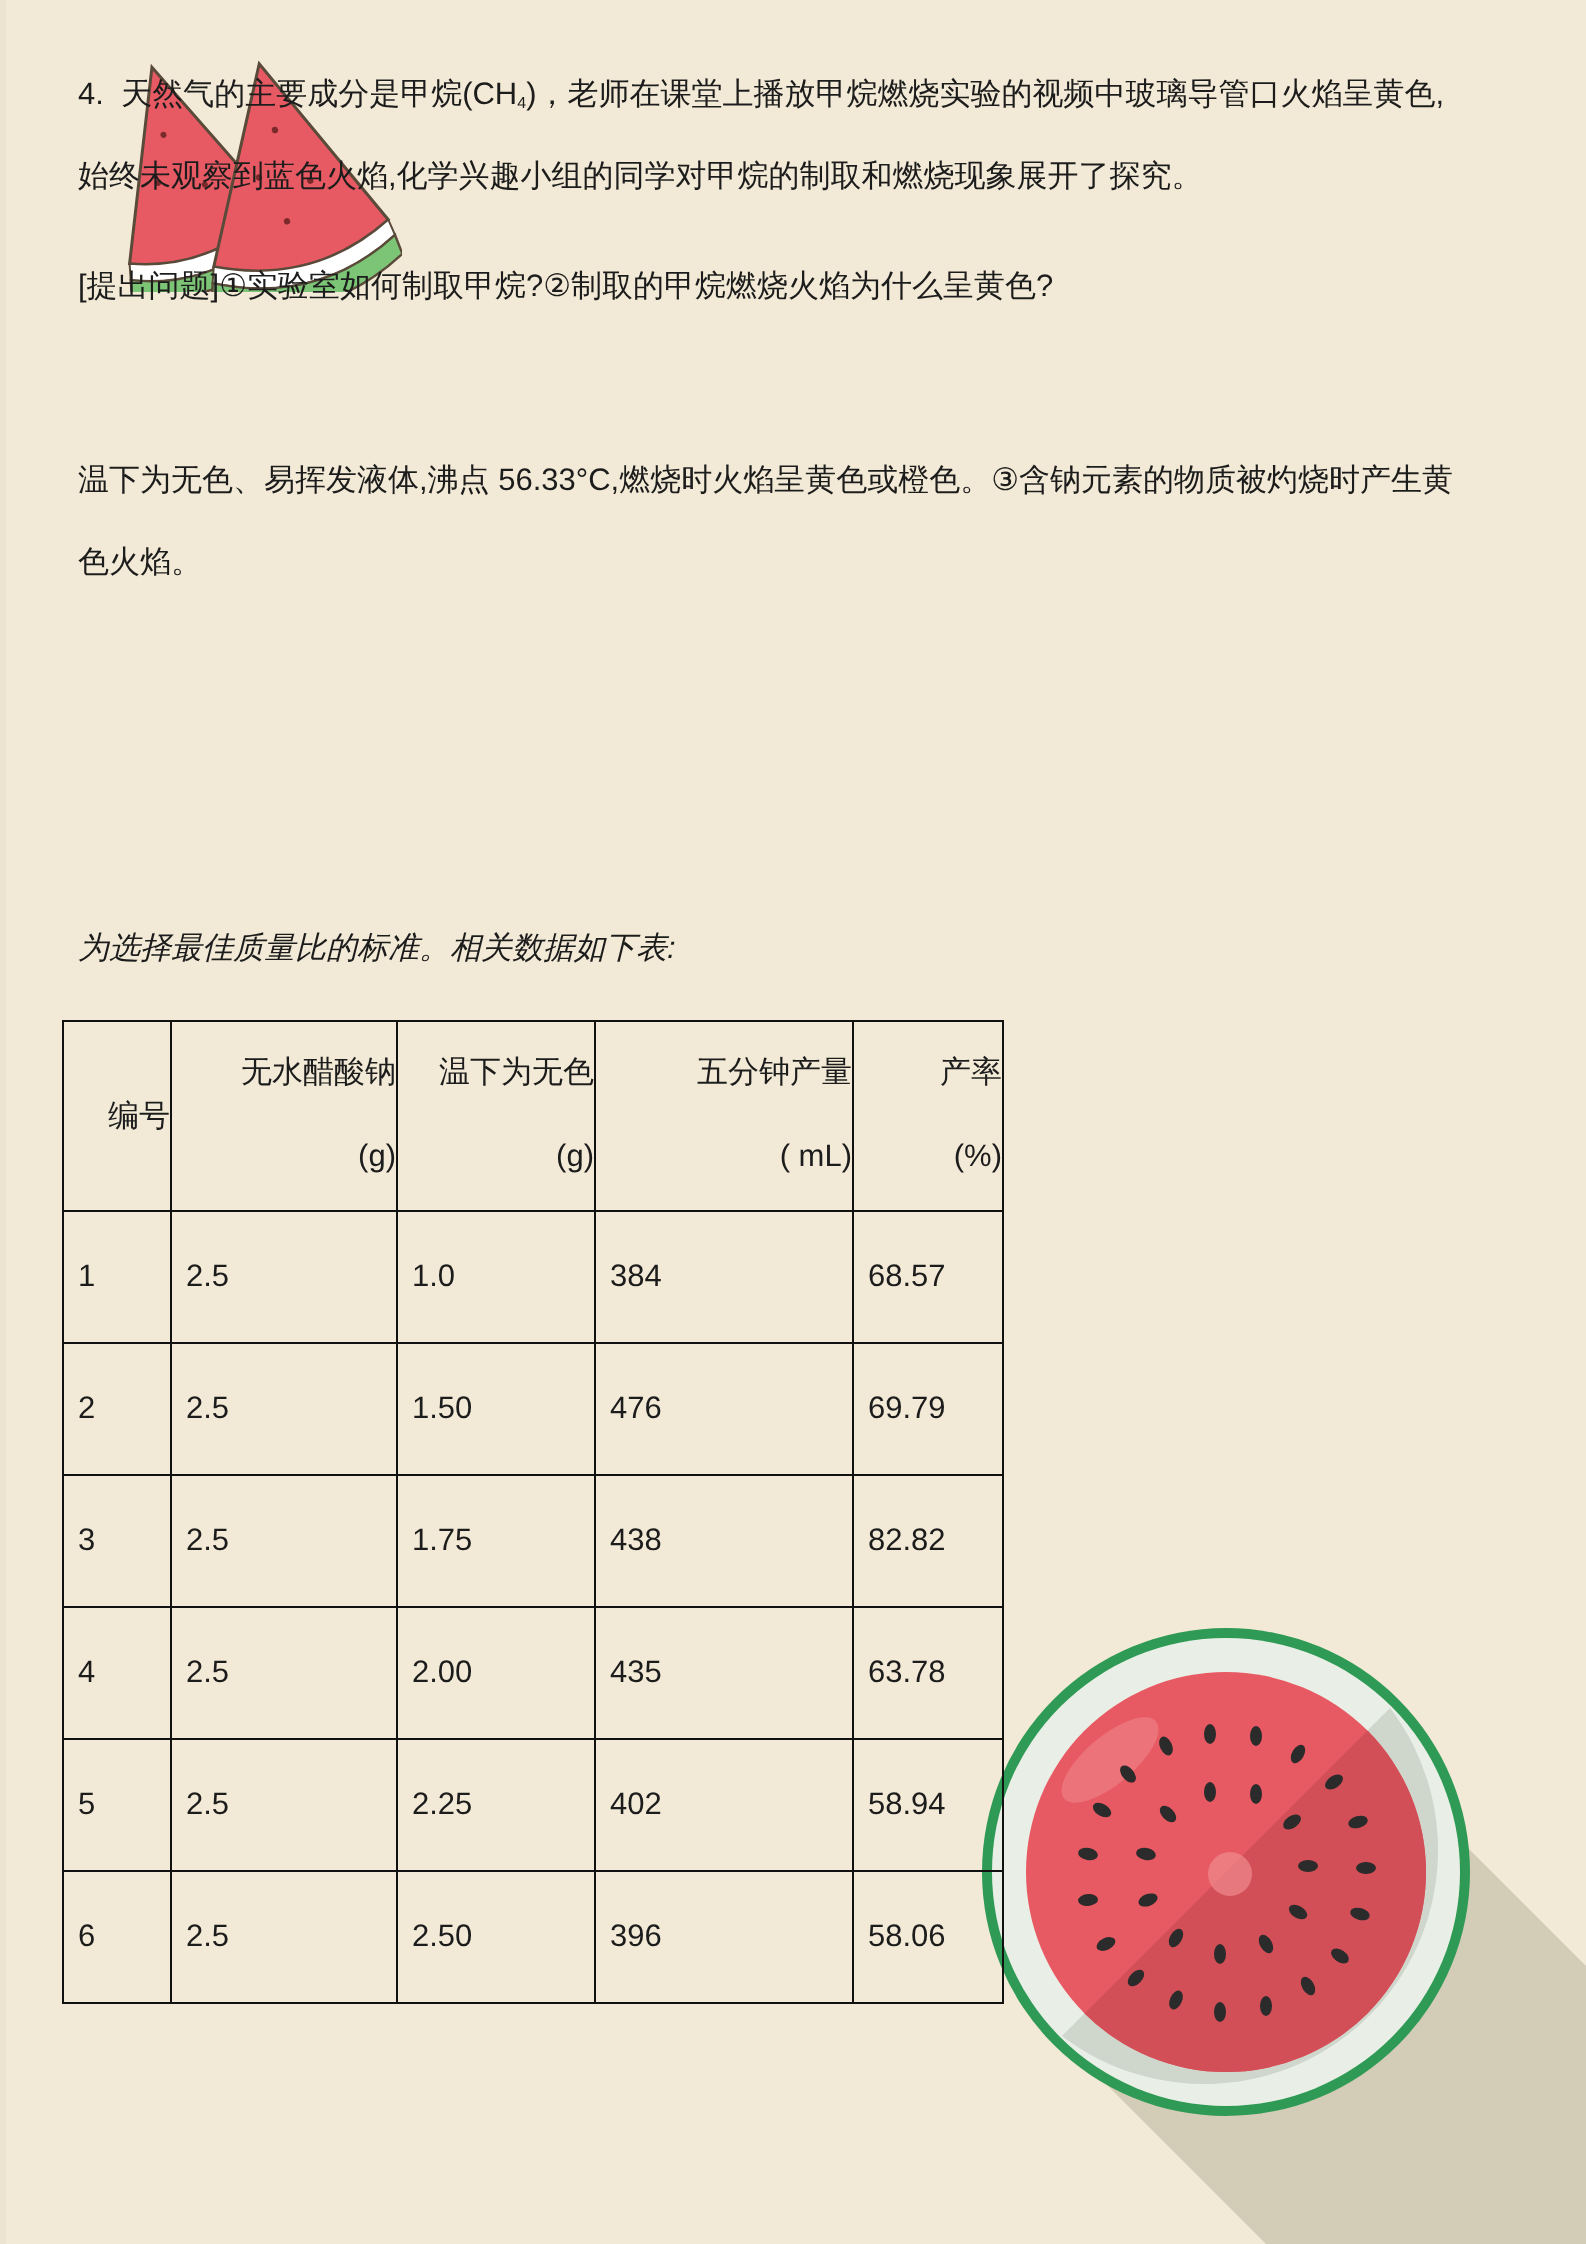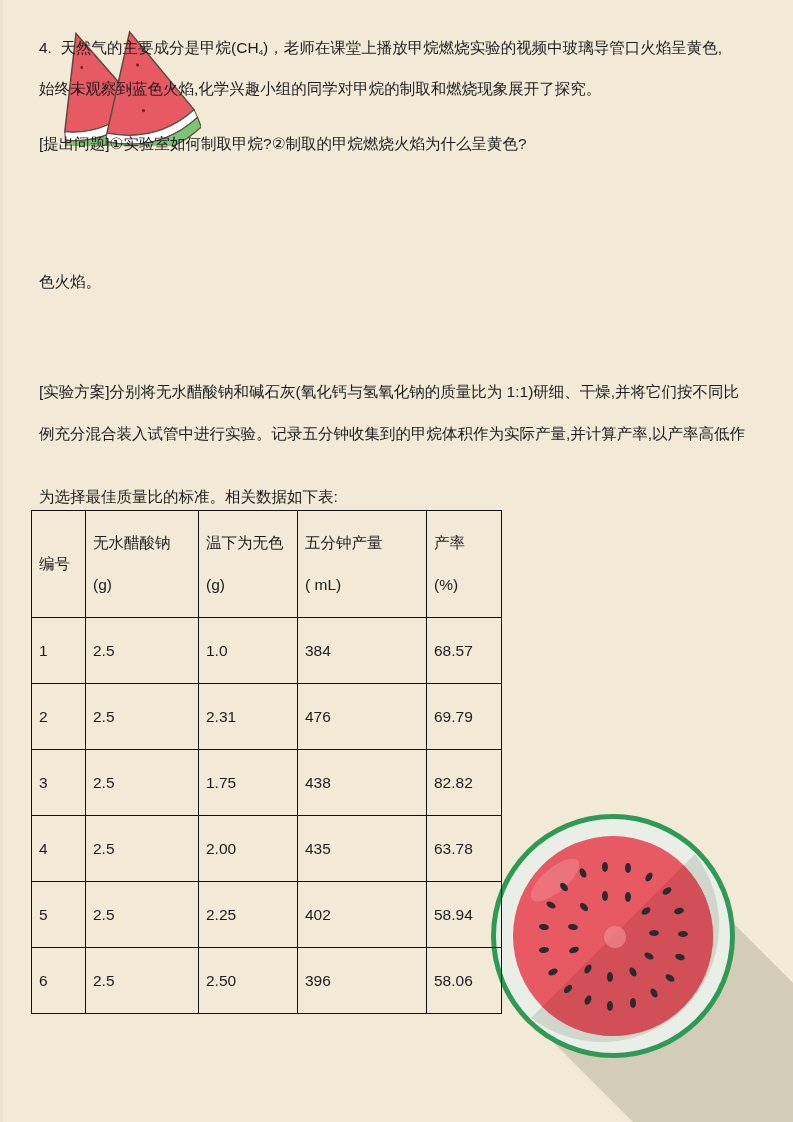--- a/index.html
+++ b/index.html
@@ -45,21 +45,21 @@
       z-index: 2;
     }
     .tbl td {
       border: 1.3px solid #111;
       vertical-align: middle;
       padding: 0 0 0 7px;
       font-size: 15.5px;
       color: #1c1c1c;
       box-sizing: border-box;
     }
-    .tbl tr.hdr td { height: 107px; }
+    .tbl tr.hdr td { height: 95px; text-align: right; }
     .tbl tr.row td { height: 66px; }
     .hdr-cell { line-height: 42px; }
     .c0 { width: 54px; }
     .c1 { width: 113px; }
     .c2 { width: 99px; }
     .c3 { width: 129px; }
     .c4 { width: 75px; margin-left: 32px; }
 
     
     .slices {
@@ -102,26 +102,25 @@
     </g>
   </svg>
 
   <div class="line" style="top:38px;">
     <span>4.</span>&nbsp;&nbsp;<span>天然气的主要成分是甲烷(CH</span><sub>4</sub><span>)，老师在课堂上播放甲烷燃烧实验的视频中玻璃导管口火焰呈黄色,</span>
   </div>
   <div class="line" style="top:134px;">[提出问题]①实验室如何制取甲烷?②制取的甲烷燃烧火焰为什么呈黄色?</div>
 
   <div class="line" style="top:79px;">始终未观察到蓝色火焰,化学兴趣小组的同学对甲烷的制取和燃烧现象展开了探究。</div>
 
+  <div class="line" style="top:231px;">温下为无色、易挥发液体,沸点 56.33°C,燃烧时火焰呈黄色或橙色。③含钠元素的物质被灼烧时产生黄</div>
   <div class="line" style="top:272px;">色火焰。</div>
 
 
-  <div class="line" style="top:382px;">[实验方案]分别将无水醋酸钠和碱石灰(氧化钙与氢氧化钠的质量比为 1:1)研细、干燥,并将它们按不同比</div>
-  <div class="line" style="top:424px;">例充分混合装入试管中进行实验。记录五分钟收集到的甲烷体积作为实际产量,并计算产率,以产率高低作</div>
-  <div class="line" style="top:487px;">为选择最佳质量比的标准。相关数据如下表:</div>
+  <div class="line" style="top:465px;font-style:italic;">为选择最佳质量比的标准。相关数据如下表:</div>
 
   <table class="tbl">
     <tbody>
         <tr class="hdr">
       <td class="c0">
         <span>编号</span>
       </td>
       <td class="c1">
         <div class="hdr-cell">无水醋酸钠</div>
         <div class="hdr-cell">(g)</div>
@@ -142,21 +141,21 @@
     <tr class="row">
       <td>1</td>
       <td>2.5</td>
       <td>1.0</td>
       <td>384</td>
       <td>68.57</td>
     </tr>
     <tr class="row">
       <td>2</td>
       <td>2.5</td>
-      <td>2.31</td>
+      <td>1.50</td>
       <td>476</td>
       <td>69.79</td>
     </tr>
     <tr class="row">
       <td>3</td>
       <td>2.5</td>
       <td>1.75</td>
       <td>438</td>
       <td>82.82</td>
     </tr>

